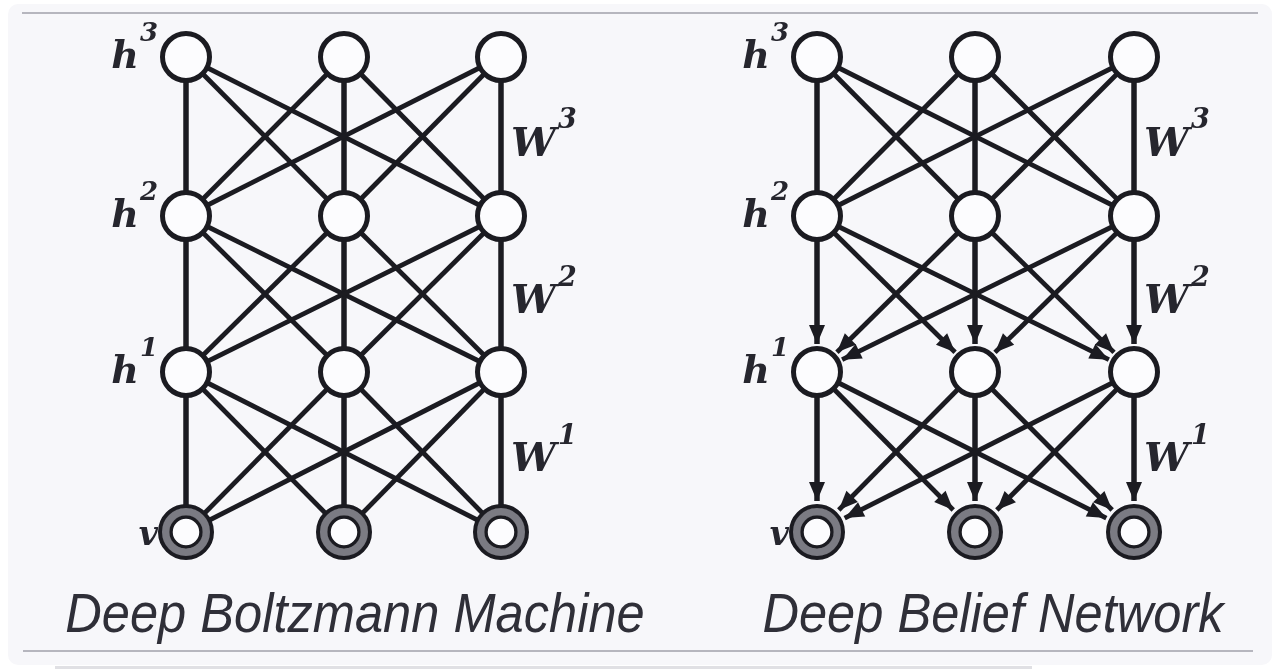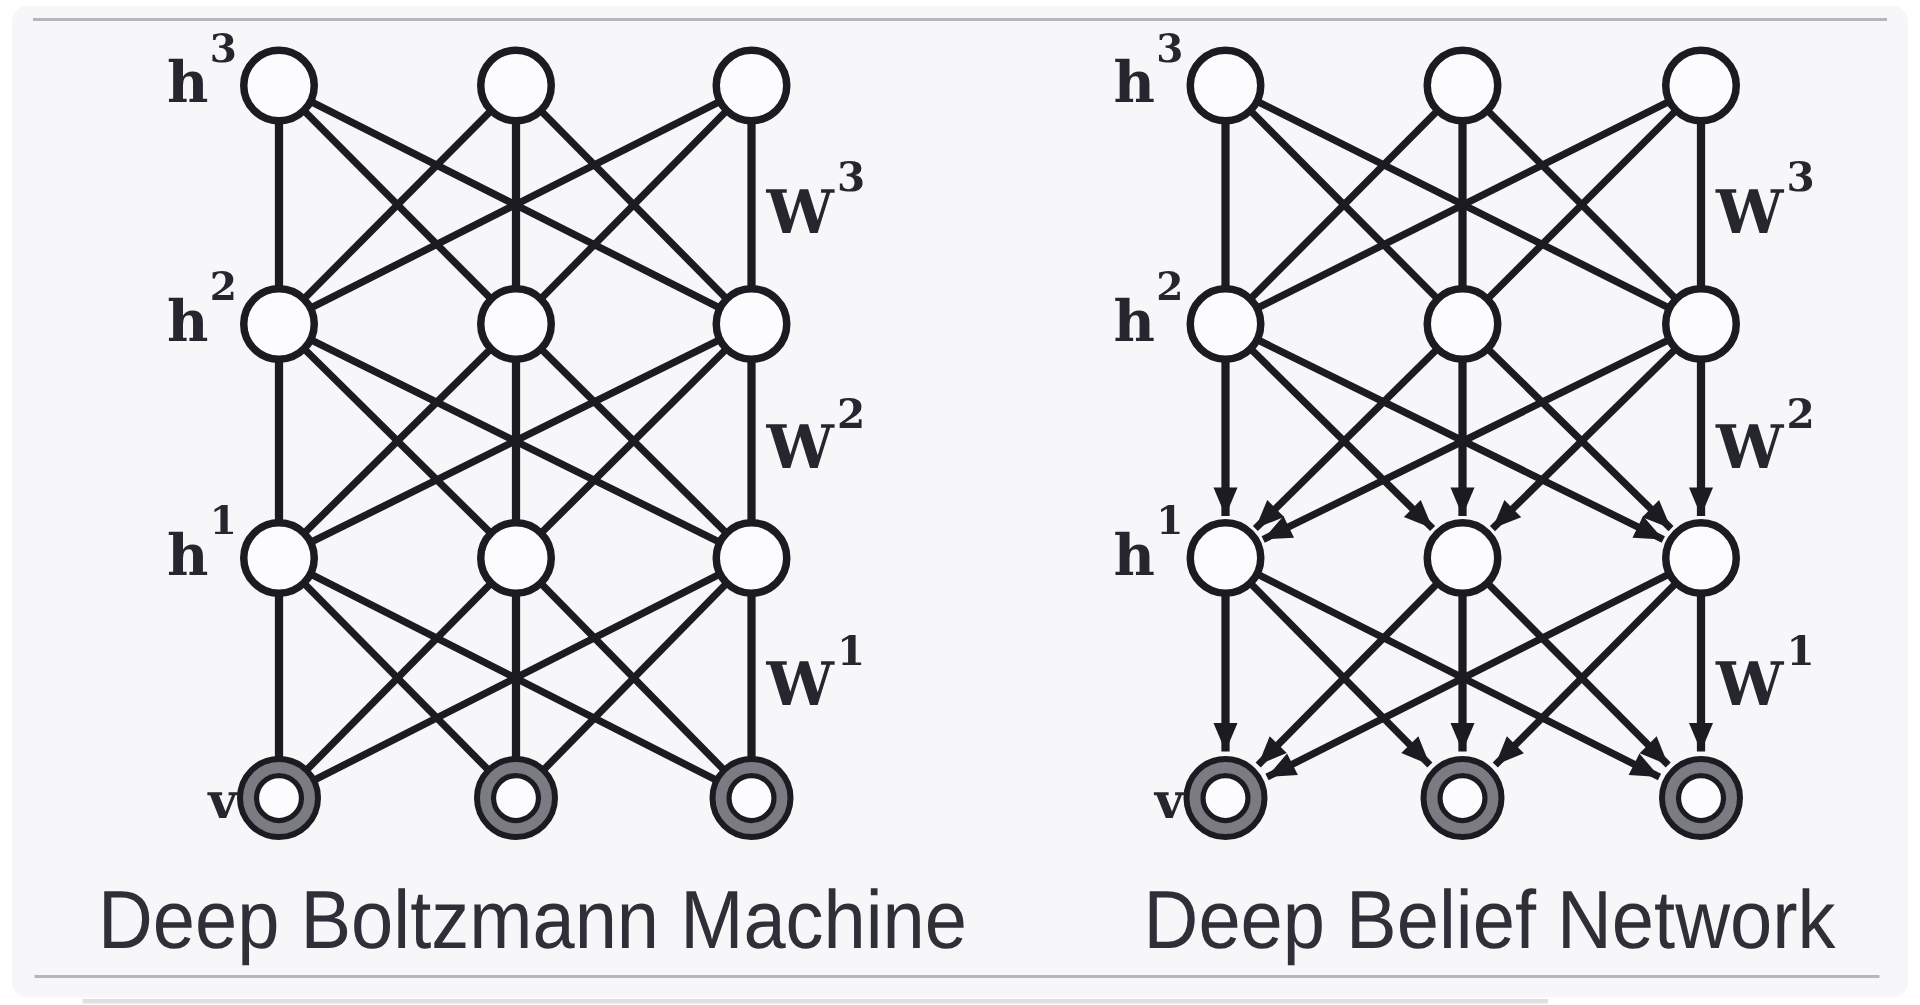--- a/index.html
+++ b/index.html
@@ -9,21 +9,21 @@
     overflow: hidden;
     position: relative;
     font-family: "Liberation Sans", sans-serif;
   }
   .panel {
     position: absolute;
     left: 8px; top: 4px; right: 8px; bottom: 5px;
     background: #f7f7fa;
     border-radius: 10px;
   }
-  .stage { position: absolute; left: 0; top: 0; width: 1032px; height: 670px; }
+  .stage { position: absolute; left: 0; top: 0; width: 1032px; height: 670px; font-style: italic; }
   #figure-svg { position: absolute; left: 0; top: 0; }
   .rule { position: absolute; }
   .rule-top  { left: 22px; top: 12px;  width: 1236px; height: 2px; }
   .rule-bottom { left: 23px; top: 650px; width: 1230px; height: 2px; }
   .edge-strip { position: absolute; left: 55px; top: 666px; right: 0; height: 3px; background: #e0e0e4; }
   .layer-label {
     position: absolute; width: 76px; text-align: right;
     font-family: "DejaVu Serif", serif; font-weight: bold;
     font-size: 38px; line-height: 1; white-space: nowrap;
   }

